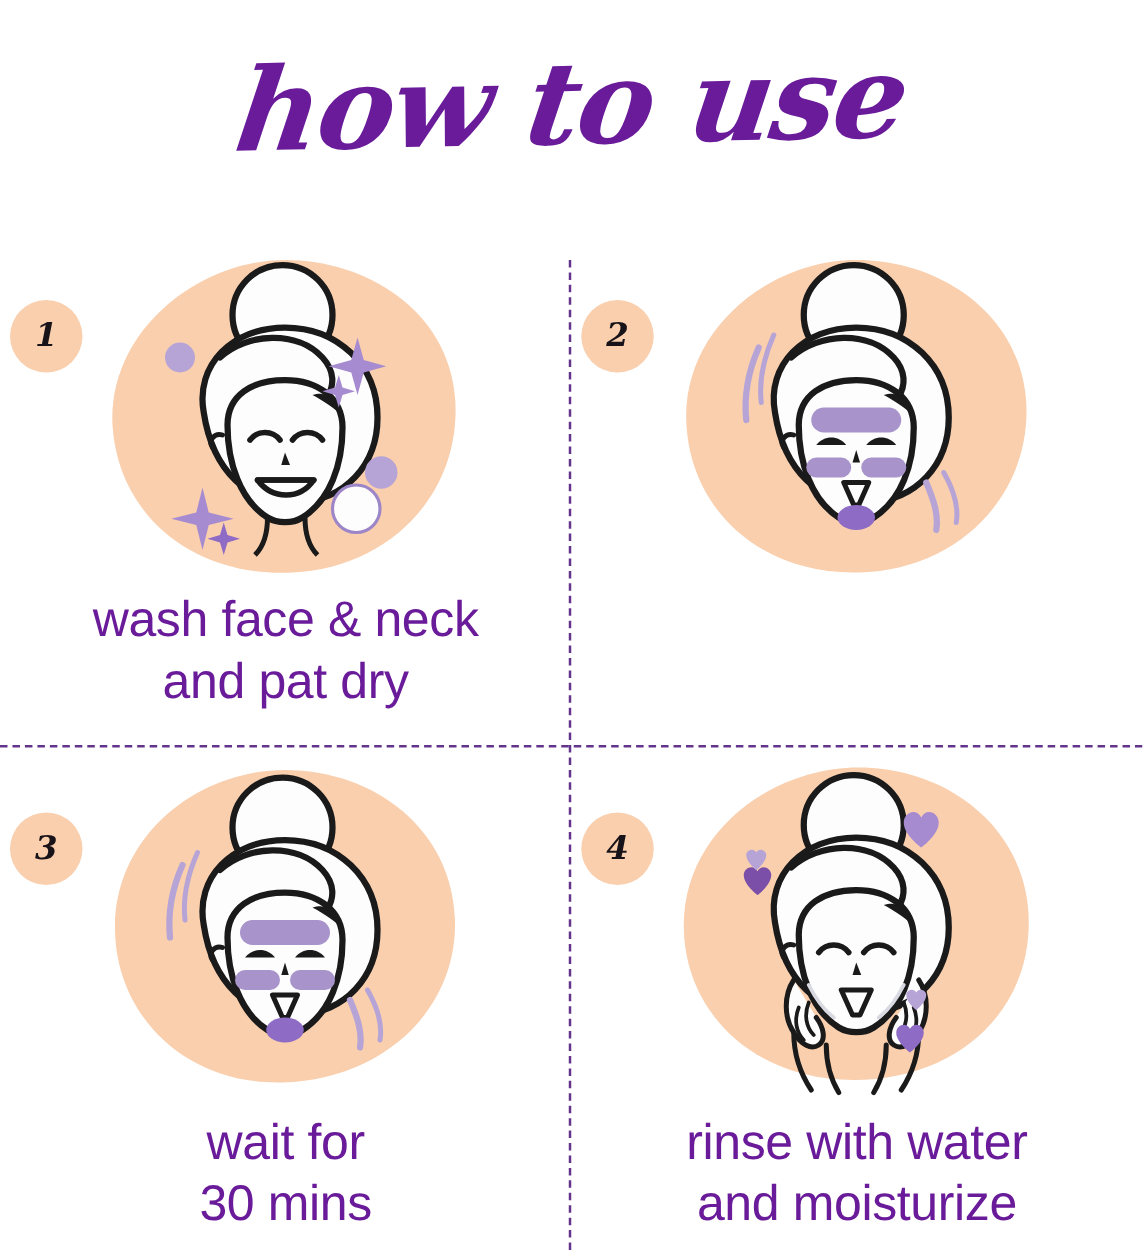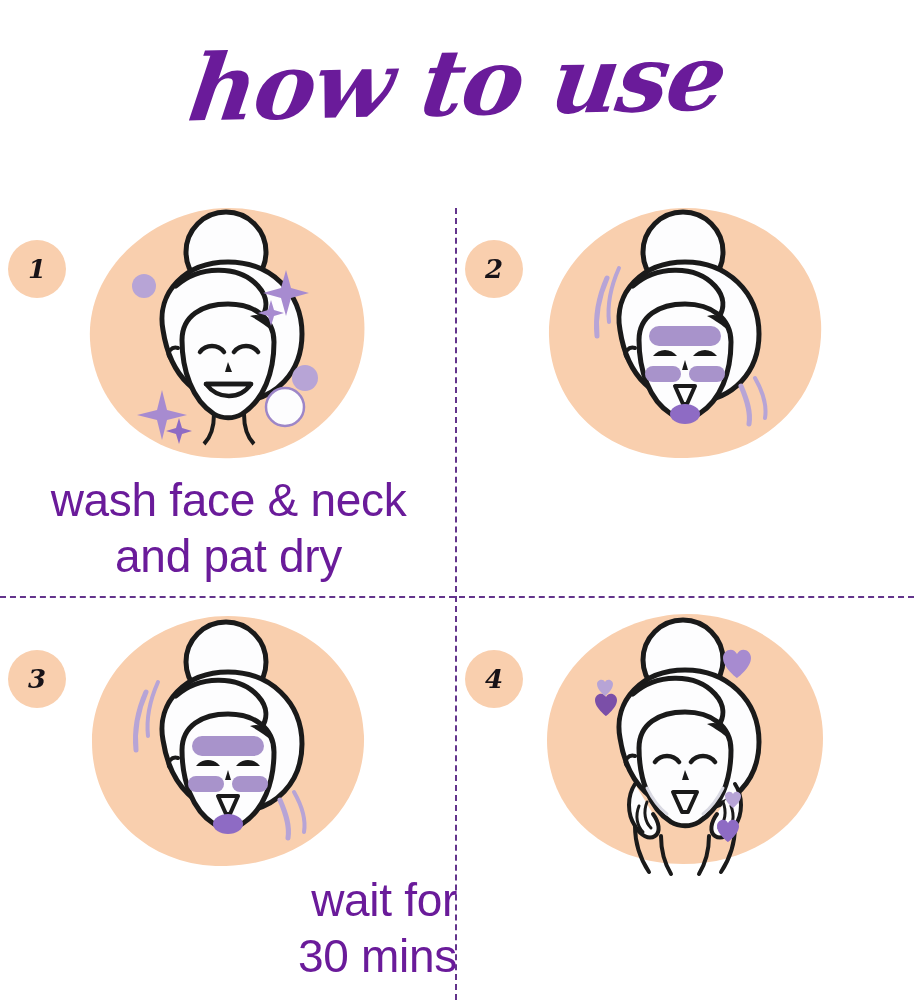--- a/index.html
+++ b/index.html
@@ -108,28 +108,28 @@
   .illus svg { display: block; width: 300px; height: 270px; }
 
   
   .caption {
     position: absolute;
     left: 0;
     top: 292px;
     width: 457px;
     text-align: center;
     color: #6A1B9A;
-    font-size: 46px;
+    font-size: 40px;
     line-height: 1.22;
     font-weight: 400;
     letter-spacing: -.3px;
     white-space: pre-line;
     font-family: "Liberation Sans", sans-serif;
   }
-  .cell.c3 .caption, .cell.c4 .caption { top: 282px; text-align: right; }
+  .cell.c3 .caption, .cell.c4 .caption { top: 300px; }
 </style>
 </head>
 <body>
 
 <div class="title-wrap">
   <div class="title">how to use</div>
 </div>
 
 <div class="grid">
 
@@ -296,15 +296,17 @@
         <path d="M200 216 C200 234 194 250 186 262" fill="none" stroke="#1A1A1A" stroke-width="4" stroke-linecap="round"></path>
         <path d="M174 226 C174 242 170 254 164 264" fill="none" stroke="#1A1A1A" stroke-width="4" stroke-linecap="round"></path>
 
         <path d="M188 48 C188 40 198 36 202 44 C206 36 216 40 216 48 C216 58 202 68 202 68 C202 68 188 58 188 48 Z" fill="#A78BD0"></path>
         <path d="M60 90 C60 84 68 81 71 87 C74 81 82 84 82 90 C82 98 71 106 71 106 C71 106 60 98 60 90 Z" fill="#7B4FA8"></path>
         <path d="M62 74 C62 70 68 68 70 72 C72 68 78 70 78 74 C78 80 70 86 70 86 C70 86 62 80 62 74 Z" fill="#B7A4D6"></path>
         <path d="M182 216 C182 210 190 207 193 213 C196 207 204 210 204 216 C204 224 193 232 193 232 C193 232 182 224 182 216 Z" fill="#8E6BC4"></path>
         <path d="M190 186 C190 182 196 180 198 184 C200 180 206 182 206 186 C206 192 198 198 198 198 C198 198 190 192 190 186 Z" fill="#B7A4D6"></path>
       </svg>
     </div>
+    <div class="caption">rinse with water
+and moisturize</div>
   </div>
 
 </div>
 
 </body></html>

